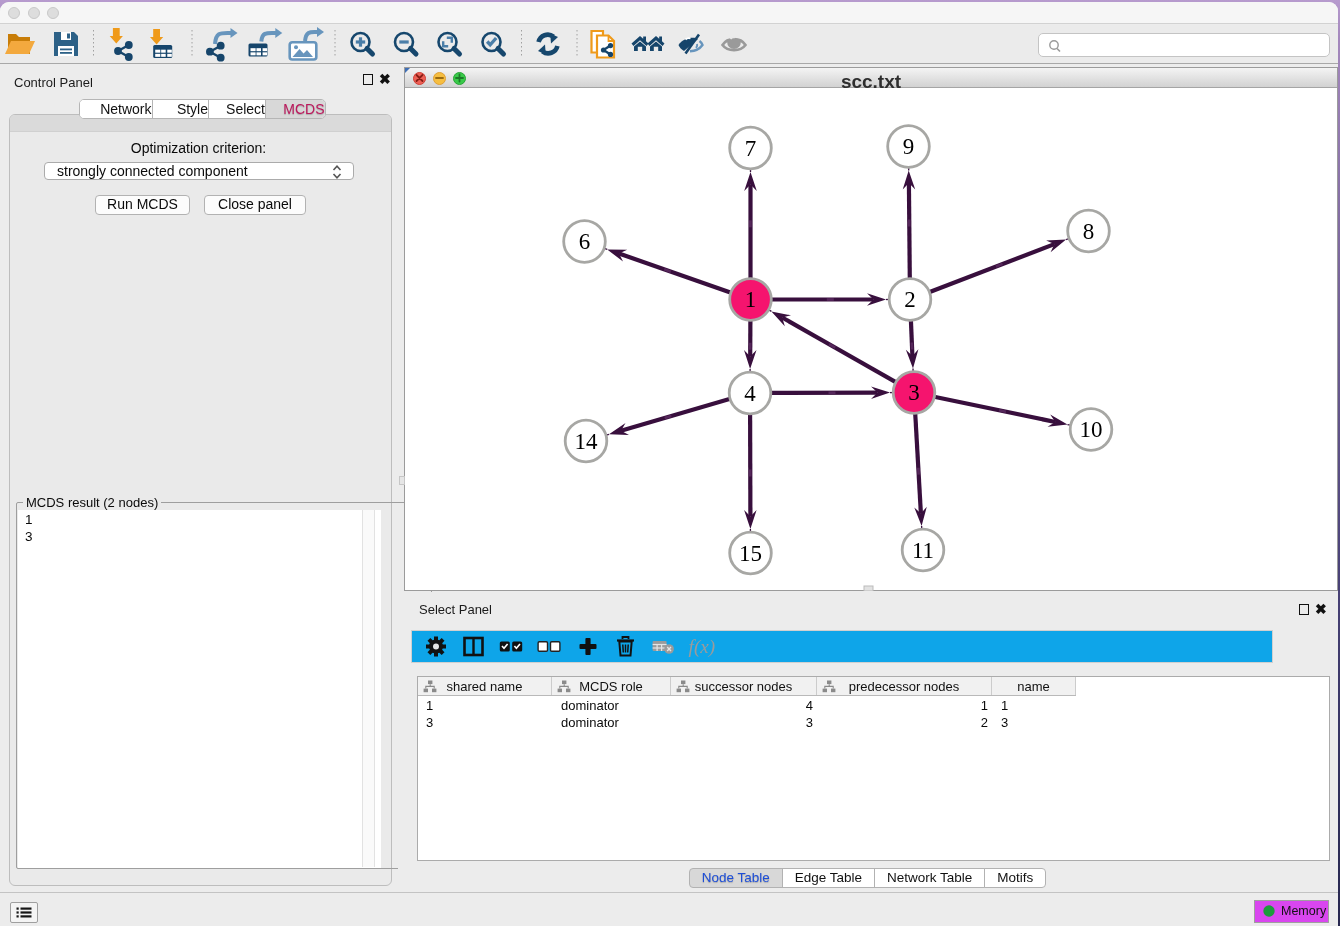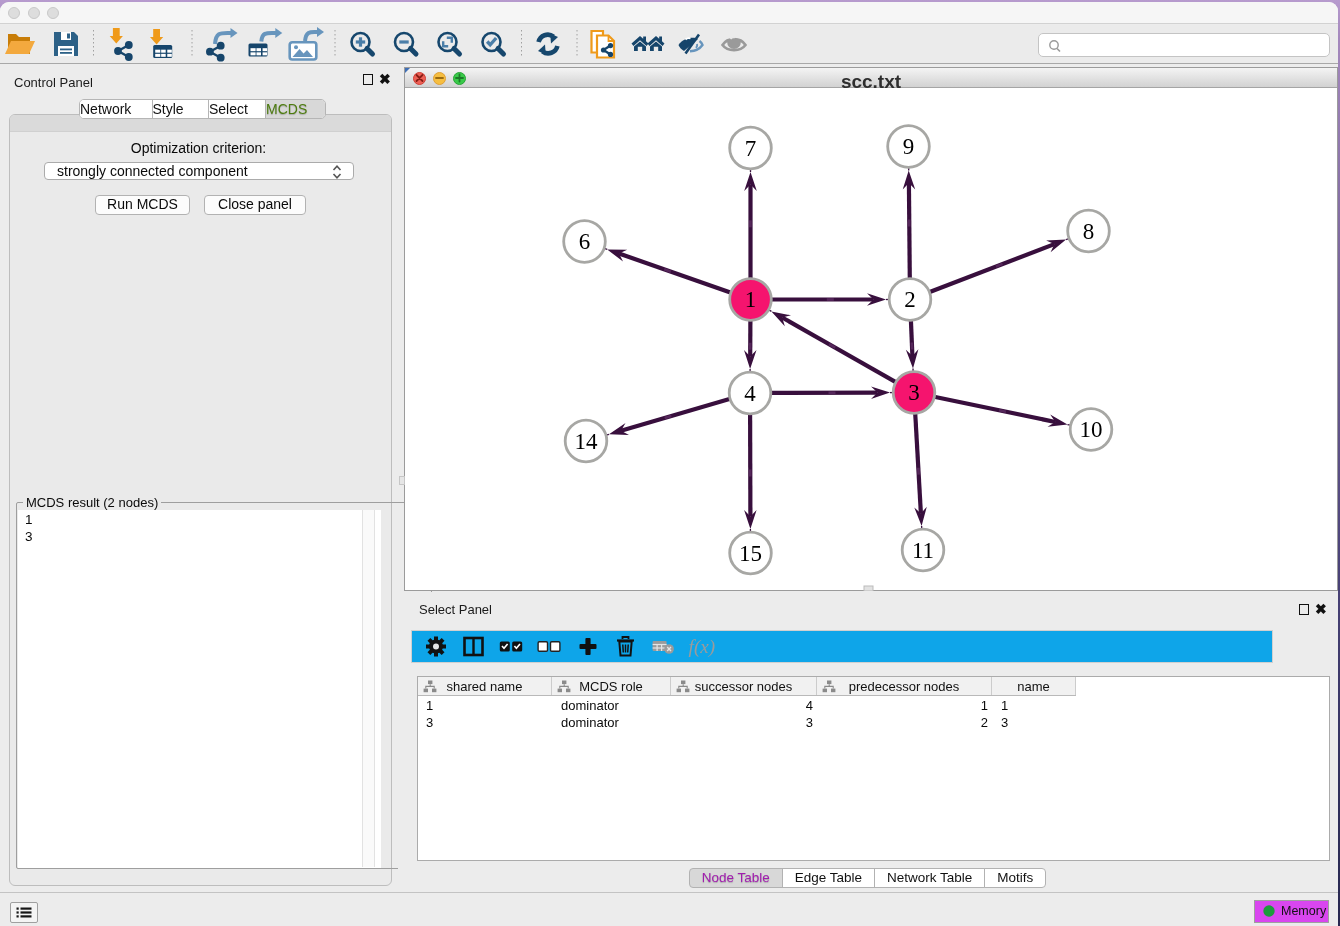--- a/index.html
+++ b/index.html
@@ -14,23 +14,23 @@
 #toolbar { position:absolute; left:0; top:23px; width:100%; height:39px; background:#ebebeb; border-bottom:1px solid #a8a8a8; }
 #searchbox { position:absolute; left:1038px; top:8px; width:292px; height:24px; background:#ffffff; border:1px solid #c4c4c4; border-radius:5px; }
 
 #cpanel { position:absolute; left:0; top:63px; width:397px; height:827px; background:#ececec; }
 .phead { font-size:13px; color:#1b1b1b; }
 .icon-float { position:absolute; width:10px; height:11px; border:1.6px solid #111; background:transparent; }
 .icon-x { position:absolute; font-size:14px; font-weight:bold; color:#111; line-height:11px; }
 #tabcontent { position:absolute; left:9px; top:49px; width:383px; height:772px; background:#eaeaea; border:1px solid #bdbdbd; border-radius:6px; }
 #tabtopstrip { position:absolute; left:0px; top:0px; width:100%; height:17px; background:#dadada; border-radius:5px 5px 0 0; border-bottom:1px solid #d0d0d0;}
 #tabs { position:absolute; left:79px; top:34px; height:20px; display:flex; border:1px solid #b5b5b5; border-radius:5px; overflow:hidden; background:#fff; }
-.tab { font-size:14px; color:#111; text-align:left; line-height:18px; background:#fff; border-right:1px solid #b5b5b5; }
+.tab { font-size:14px; color:#111; text-align:right; line-height:18px; background:#fff; border-right:1px solid #b5b5b5; }
 .tab:last-child { border-right:none; }
-.tab.sel { background:#d8d8d8; color:#4d7c0f; text-shadow:0 1px 1px rgba(120,120,120,0.5); }
+.tab.sel { background:#d8d8d8; color:#be185d; text-shadow:0 1px 1px rgba(120,120,120,0.5); }
 #optlabel { position:absolute; left:0; top:74.5px; width:397px; text-align:center; font-size:14px; color:#0a0a0a; }
 #combo { position:absolute; left:44px; top:96.5px; width:310px; height:18px; background:#fff; border:1px solid #ababab; border-radius:4px; font-size:14px; color:#0a0a0a; line-height:16px; padding-left:12px; }
 .btn { position:absolute; height:19.5px; background:#fcfcfc; border:1px solid #b2b2b2; border-radius:4px; font-size:14px; color:#0a0a0a; text-align:center; line-height:17.5px; }
 #mcdsgroup { position:absolute; left:16px; top:437px; width:416px; height:367px; border:1px solid #9e9e9e; border-radius:2px; }
 #mcdslabel { position:absolute; left:6px; top:-8px; background:#eaeaea; padding:0 3px; font-size:13px; color:#0a0a0a; }
 #mcdstext { position:absolute; left:1px; top:7px; width:363px; height:358px; background:#fff; font-size:13.5px; color:#0a0a0a; line-height:16.5px; padding:2px 0 0 7px; }
 #mcdssb { position:absolute; right:6px; top:0px; width:13px; height:357px; background:#fafafa; border-left:1px solid #e2e2e2; border-right:1px solid #e2e2e2; }
 
 #graph, #tbicons, #ttbicons { transform: translateZ(0); }
 #netwin { position:absolute; left:404px; top:65px; width:934px; height:524px; border:1px solid #9b9b9b; background:#fff; }
@@ -39,21 +39,21 @@
 .tl2 { position:absolute; top:3.5px; width:13px; height:13px; border-radius:50%; }
 
 #tpanel { position:absolute; left:398px; top:590px; width:940px; height:300px; background:#ececec; }
 #ttoolbar { position:absolute; left:13px; top:38px; width:862px; height:33px; background:#0ea5e9; border:1px solid #d0d0d0; }
 #ttable { position:absolute; left:19px; top:84px; width:913px; height:185px; background:#fff; border:1px solid #ababab; }
 #thead { position:absolute; left:0; top:0; width:658px; height:19px; background:#f1f1f1; border-bottom:1px solid #b9b9b9; display:flex; }
 .th { position:relative; font-size:13px; color:#111; text-align:center; line-height:19px; border-right:1px solid #cccccc; background:#f1f1f1; }
 .trow { position:absolute; font-size:13px; color:#0a0a0a; }
 #btabs { position:absolute; left:0; top:276px; width:940px; text-align:center; }
 .btab { display:inline-block; height:20px; background:#fff; border:1px solid #b2b2b2; font-size:13.5px; color:#111; line-height:18px; padding:0 12px; margin-left:-1px; vertical-align:top; }
-.btab:first-child { border-radius:4px 0 0 4px; } .btab:last-child { border-radius:0 4px 4px 0; } .btab.sel { background:#d8d8d8; color:#a21caf; text-shadow:0 1px 1px rgba(120,120,120,0.5); }
+.btab:first-child { border-radius:4px 0 0 4px; } .btab:last-child { border-radius:0 4px 4px 0; } .btab.sel { background:#d8d8d8; color:#1d4ed8; text-shadow:0 1px 1px rgba(120,120,120,0.5); }
 
 #statusbar { position:absolute; left:0; top:890px; width:1338px; height:34px; background:#ececec; border-top:1px solid #c3c3c3; }
 #listbtn { position:absolute; left:10px; top:9px; width:28px; height:21px; background:#f4f4f4; border:1px solid #9f9f9f; border-radius:2px; }
 #membtn { position:absolute; right:9.5px; top:7px; width:75px; height:23px; background:#d946ef; border:1px solid #9f9f9f; font-size:12.5px; color:#111; white-space:nowrap; line-height:21px; overflow:hidden; }
 </style>
 </head>
 <body>
 <div id="win">
   <div id="titlebar">
     <div class="tl" style="left:8px;"></div>

